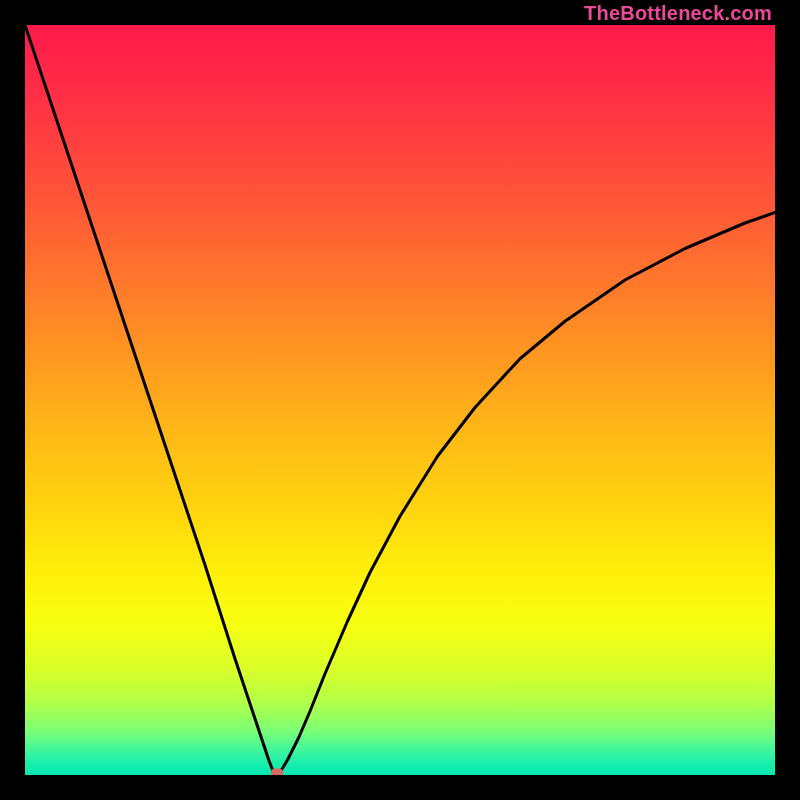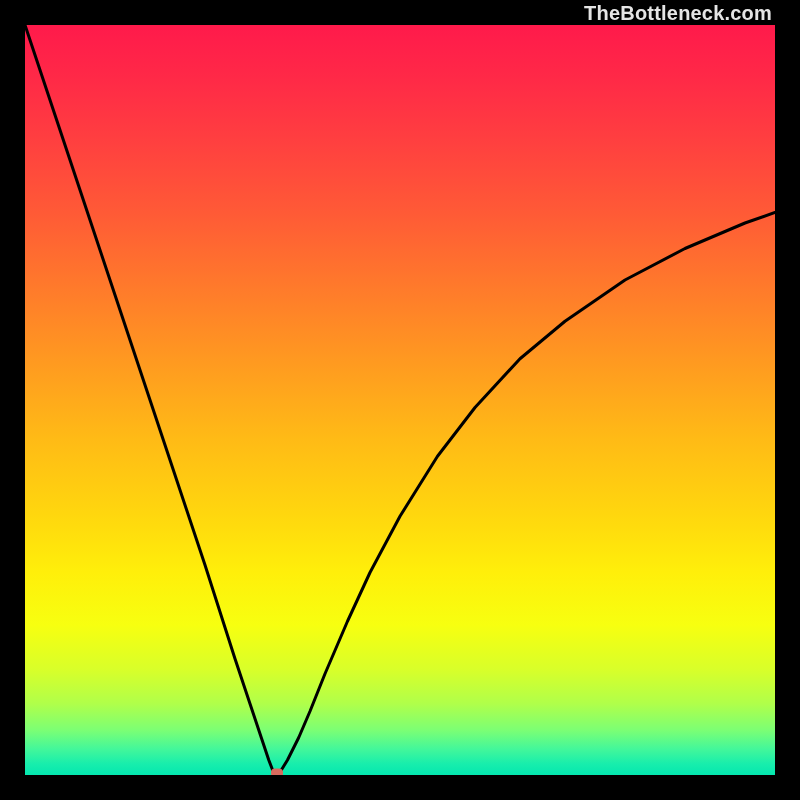--- a/index.html
+++ b/index.html
@@ -39,21 +39,21 @@
     border-radius: 4px;
     transform: translate(-50%, -50%);
   }
   .watermark {
     position: absolute;
     top: 2px;
     right: 28px;
     font-family: Arial, Helvetica, sans-serif;
     font-size: 20px;
     font-weight: 600;
-    color: #e5e5e5;
+    color: #ec4899;
     letter-spacing: 0.2px;
   }
 </style>
 </head>
 <body>
 
 <div class="frame">
 
   <div class="plot-area">
     <svg class="gradient-bg" viewBox="0 0 750 750" preserveAspectRatio="none" width="750" height="750">

